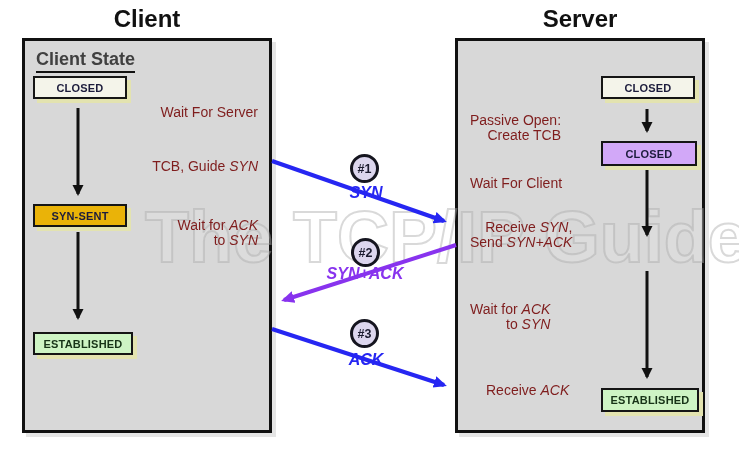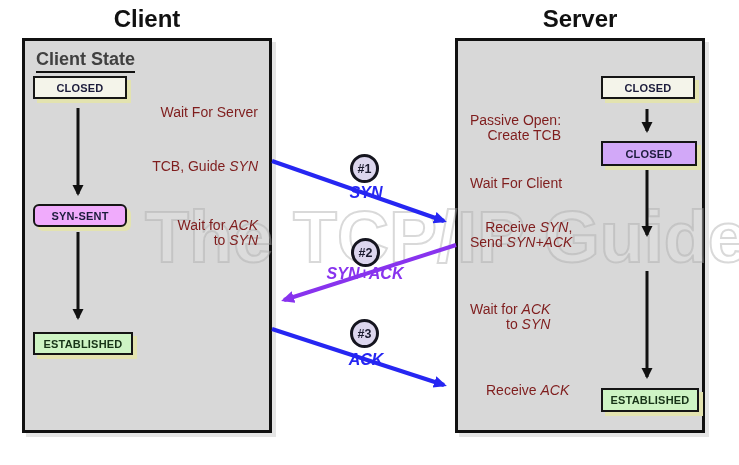--- a/index.html
+++ b/index.html
@@ -24,21 +24,21 @@
     position:absolute;z-index:2;font-size:18px;font-weight:bold;color:#404040;
     border-bottom:2.5px solid #111;padding-bottom:1px;white-space:nowrap;
   }
   .state-box{
     position:absolute;z-index:2;border:2px solid #151515;
     box-shadow:4px 4px 0 #e3e3b0;
     display:flex;align-items:center;justify-content:center;
     font-size:11px;font-weight:bold;color:#1c1c3c;letter-spacing:.2px;white-space:nowrap;
   }
   .bg-closed{background:#f4f4ea;}
-  .bg-synsent{background:#f0abfc;border-radius:6px;}
+  .bg-synsent{background:#eab308;}
   .bg-listen{background:#d2a8f8;}
   .bg-synreceived{background:#d7bdf8;}
   .bg-established{background:#cef4c4;color:#173317;}
   .note{
     position:absolute;z-index:2;font-size:14px;font-weight:normal;color:#7f1d1d;
     line-height:15px;white-space:nowrap;
   }
   .note.right{text-align:right;}
   .note.left{text-align:right;}
   #watermark{

